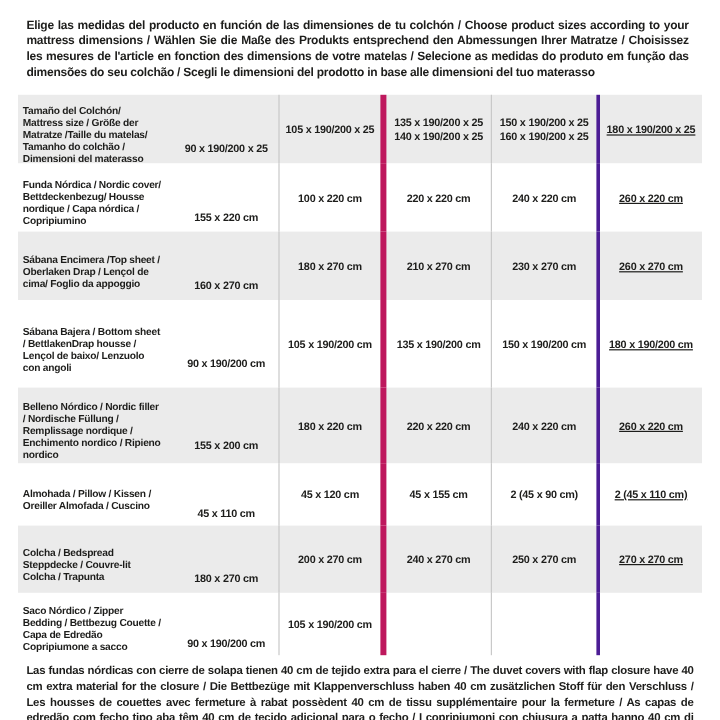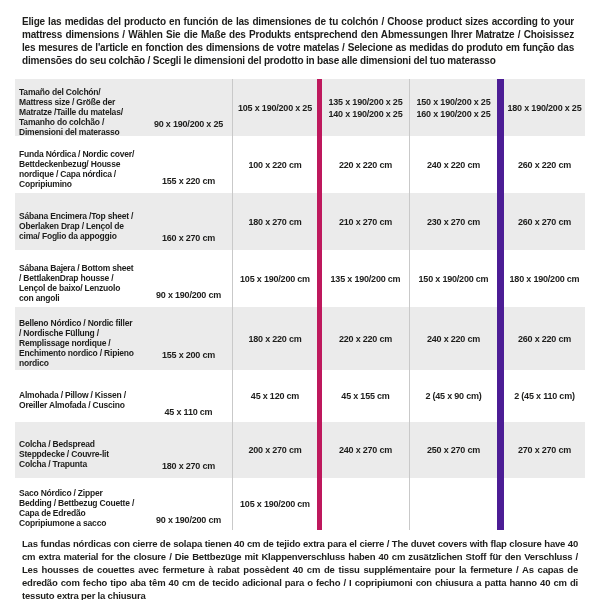--- a/index.html
+++ b/index.html
@@ -51,21 +51,21 @@
     font-weight: bold;
     letter-spacing: -0.2px;
     line-height: 12px;
     white-space: pre-line;
     padding: 2px;
   }
   .c1 { width: 87px; margin-top: 32px; }
   .c2 { width: 85px; border-left: 1px solid #c9c9c9; }
   .c3 { width: 92px; border-left: 5px solid #be185d; }
   .c4 { width: 88px; border-left: 1px solid #c9c9c9; }
-  .c5 { width: 88px; border-left: 7px solid #4c1d95; }
+  .c5 { width: 88px; border-left: 3px solid #4c1d95; text-decoration: underline; }
   .footnote {
     padding: 7px 22px 0 22px;
     font-size: 9.5px;
     font-weight: bold;
     line-height: 13px;
     letter-spacing: -0.2px;
     text-align: justify;
   }
 </style>
 </head>
@@ -99,21 +99,21 @@
 
     <div class="row alt" style="height:57px">
       <div class="label-cell">Sábana Encimera /Top sheet / Oberlaken Drap / Lençol de cima/ Foglio da appoggio</div>
       <div class="cell c1">160 x 270 cm</div>
       <div class="cell c2">180 x 270 cm</div>
       <div class="cell c3">210 x 270 cm</div>
       <div class="cell c4">230 x 270 cm</div>
       <div class="cell c5">260 x 270 cm</div>
     </div>
 
-    <div class="row" style="height:57px">
+    <div class="row" style="height:73px">
       <div class="label-cell">Sábana Bajera / Bottom sheet / BettlakenDrap housse / Lençol de baixo/ Lenzuolo con angoli</div>
       <div class="cell c1">90 x 190/200 cm</div>
       <div class="cell c2">105 x 190/200 cm</div>
       <div class="cell c3">135 x 190/200 cm</div>
       <div class="cell c4">150 x 190/200 cm</div>
       <div class="cell c5">180 x 190/200 cm</div>
     </div>
 
     <div class="row alt" style="height:63px">
       <div class="label-cell">Belleno Nórdico / Nordic filler / Nordische Füllung / Remplissage nordique / Enchimento nordico / Ripieno nordico</div>

